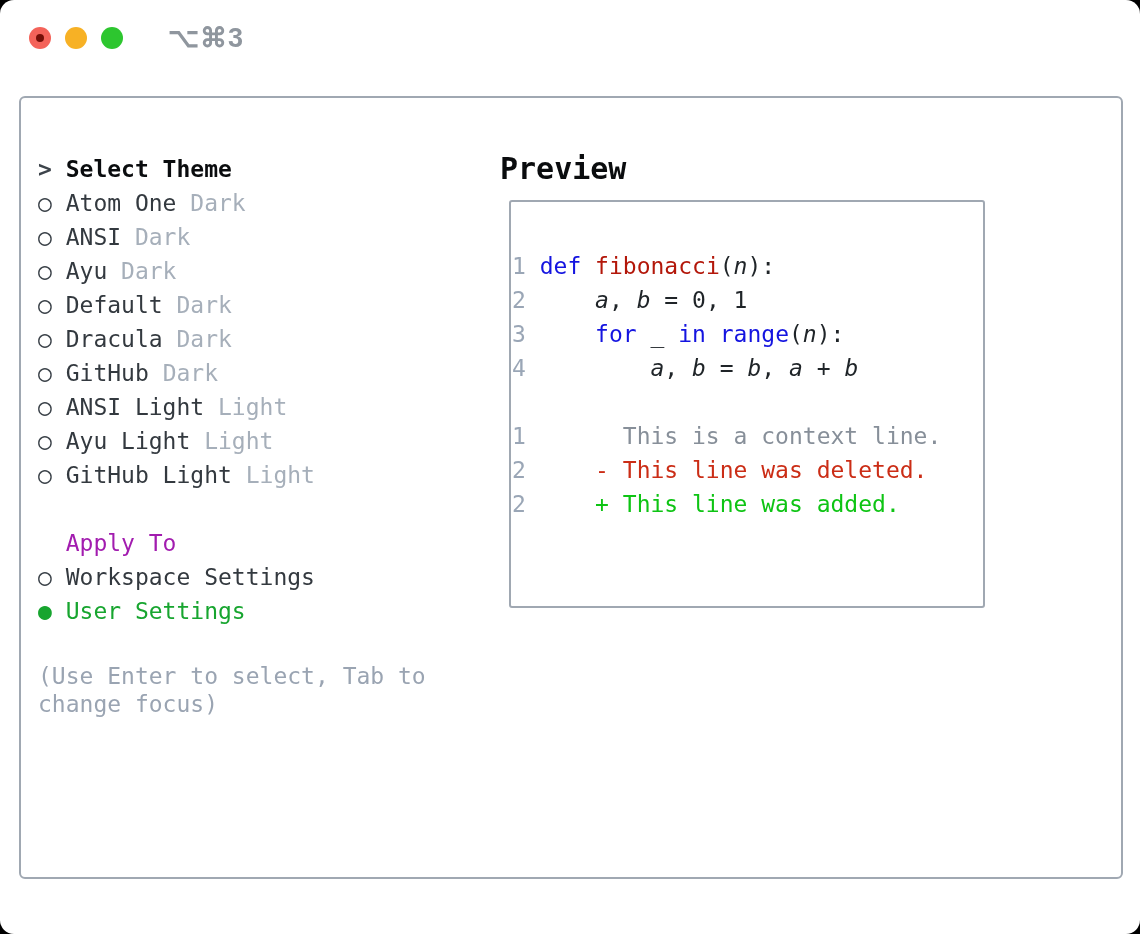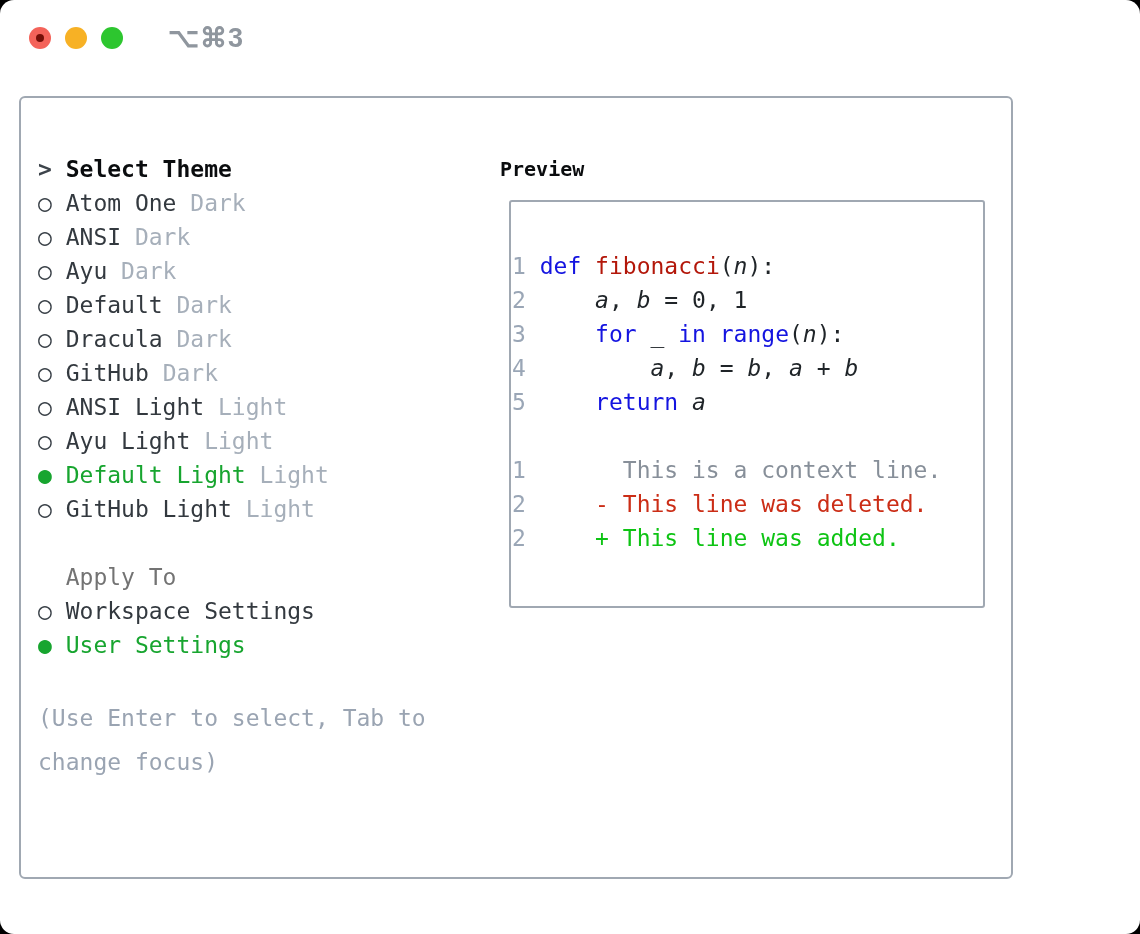--- a/index.html
+++ b/index.html
@@ -16,39 +16,39 @@
   .light.close{background:var(--light-red,#f4635a);position:relative}
   .light.close::after{content:"";position:absolute;left:7px;top:7px;width:8px;height:8px;
     border-radius:50%;background:var(--light-red-dot,#750f08)}
   .light.min{background:var(--light-yellow,#f7b125)}
   .light.max{background:var(--light-green,#2dc62f)}
   .wtitle{position:absolute;left:168px;top:22px;
     font-family:"Liberation Sans",sans-serif;font-weight:700;font-size:27px;
     color:var(--title-gray,#8f969e);letter-spacing:1px}
 
   
-  .panel{position:absolute;left:19px;top:96px;width:994px;height:783px;box-sizing:border-box;
+  .panel{position:absolute;left:19px;top:96px;width:1104px;height:783px;box-sizing:border-box;
     border:2px solid var(--border-gray,#a0a8b2);border-radius:6px;background:#fff;
     font-size:23px;line-height:34px;color:var(--text-dark,#33393f)}
 
   .row{white-space:pre;height:34px}
   .gap{height:34px}
   .bold{font-weight:bold;color:#0a0c0e}
   .marker{display:inline-block;width:2ch;color:#3d444b}
   .indent{padding-left:2ch}
 
   .left{position:absolute;left:17px;top:54px}
   .titem .tsuffix{color:var(--muted-gray,#a6afba)}
   .titem.selected .tname,.titem.selected .marker{color:var(--selection-green,#17a52f)}
-  .apply-header{color:#737373}
-  .hint{width:436px;color:var(--hint-gray,#9aa4b2);white-space:normal;line-height:44px}
+  .apply-header{color:#a21caf}
+  .hint{width:436px;color:var(--hint-gray,#9aa4b2);white-space:normal;line-height:28px}
 
   
   .preview-label{position:absolute;left:479px;top:54px;font-weight:bold;color:#0a0c0e;
-    font-size:20px;line-height:34px}
+    font-size:30px;line-height:34px}
   .pbox{position:absolute;left:488px;top:102px;width:476px;height:408px;box-sizing:border-box;
     border:2px solid var(--border-gray,#a0a8b2);border-radius:3px;
     padding:47px 0 0 1px;background:#fff}
   .pline{white-space:pre;height:34px;color:#1f2428}
   .ln{color:var(--lineno-gray,#9aa6b6)}
   .kw{color:var(--keyword-blue,#1414e0)}
   .fn{color:var(--function-red,#b3170a)}
   .var{font-style:italic;color:#1f2428}
   .plain{color:#1f2428}
   .ctx{color:var(--context-gray,#878f99)}
@@ -84,21 +84,20 @@
   <div class="row titem"><span class="marker">○</span><span class="tname">Default</span><span class="tsuffix"> Dark</span></div>
 
   <div class="row titem"><span class="marker">○</span><span class="tname">Dracula</span><span class="tsuffix"> Dark</span></div>
 
   <div class="row titem"><span class="marker">○</span><span class="tname">GitHub</span><span class="tsuffix"> Dark</span></div>
 
   <div class="row titem"><span class="marker">○</span><span class="tname">ANSI Light</span><span class="tsuffix"> Light</span></div>
 
   <div class="row titem"><span class="marker">○</span><span class="tname">Ayu Light</span><span class="tsuffix"> Light</span></div>
 
-  <div class="row titem selected"><span class="marker">●</span><span class="tname">Default Light</span><span class="tsuffix"> Light</span></div>
 
   <div class="row titem"><span class="marker">○</span><span class="tname">GitHub Light</span><span class="tsuffix"> Light</span></div>
 
 
 </div>
 
       <div class="gap"></div>
 
       <div class="row indent apply-header">Apply To</div>
 
@@ -113,21 +112,20 @@
       <div class="hint">(Use Enter to select, Tab to change focus)</div>
     </div>
 
     <div class="preview-label">Preview</div>
 
     <div class="pbox" id="preview-box">
         <div class="pline"><span class="ln">1 </span><span class="kw">def</span><span class="plain"> </span><span class="fn">fibonacci</span><span class="plain">(</span><span class="var">n</span><span class="plain">):</span></div>
         <div class="pline"><span class="ln">2 </span><span class="plain">    </span><span class="var">a</span><span class="plain">, </span><span class="var">b</span><span class="plain"> = 0, 1</span></div>
         <div class="pline"><span class="ln">3 </span><span class="plain">    </span><span class="kw">for</span><span class="plain"> _ </span><span class="kw">in</span><span class="plain"> </span><span class="kw">range</span><span class="plain">(</span><span class="var">n</span><span class="plain">):</span></div>
         <div class="pline"><span class="ln">4 </span><span class="plain">        </span><span class="var">a</span><span class="plain">, </span><span class="var">b</span><span class="plain"> = </span><span class="var">b</span><span class="plain">, </span><span class="var">a</span><span class="plain"> + </span><span class="var">b</span></div>
-        <div class="pline"><span class="ln">5 </span><span class="plain">    </span><span class="kw">return</span><span class="plain"> </span><span class="var">a</span></div>
         <div class="pline"></div>
         <div class="pline"><span class="ln">1 </span><span class="ctx">      This is a context line.</span></div>
         <div class="pline"><span class="ln">2 </span><span class="del">    - This line was deleted.</span></div>
         <div class="pline"><span class="ln">2 </span><span class="add">    + This line was added.</span></div>
       </div>
 
   </div>
 </div>
 
 </body></html>

